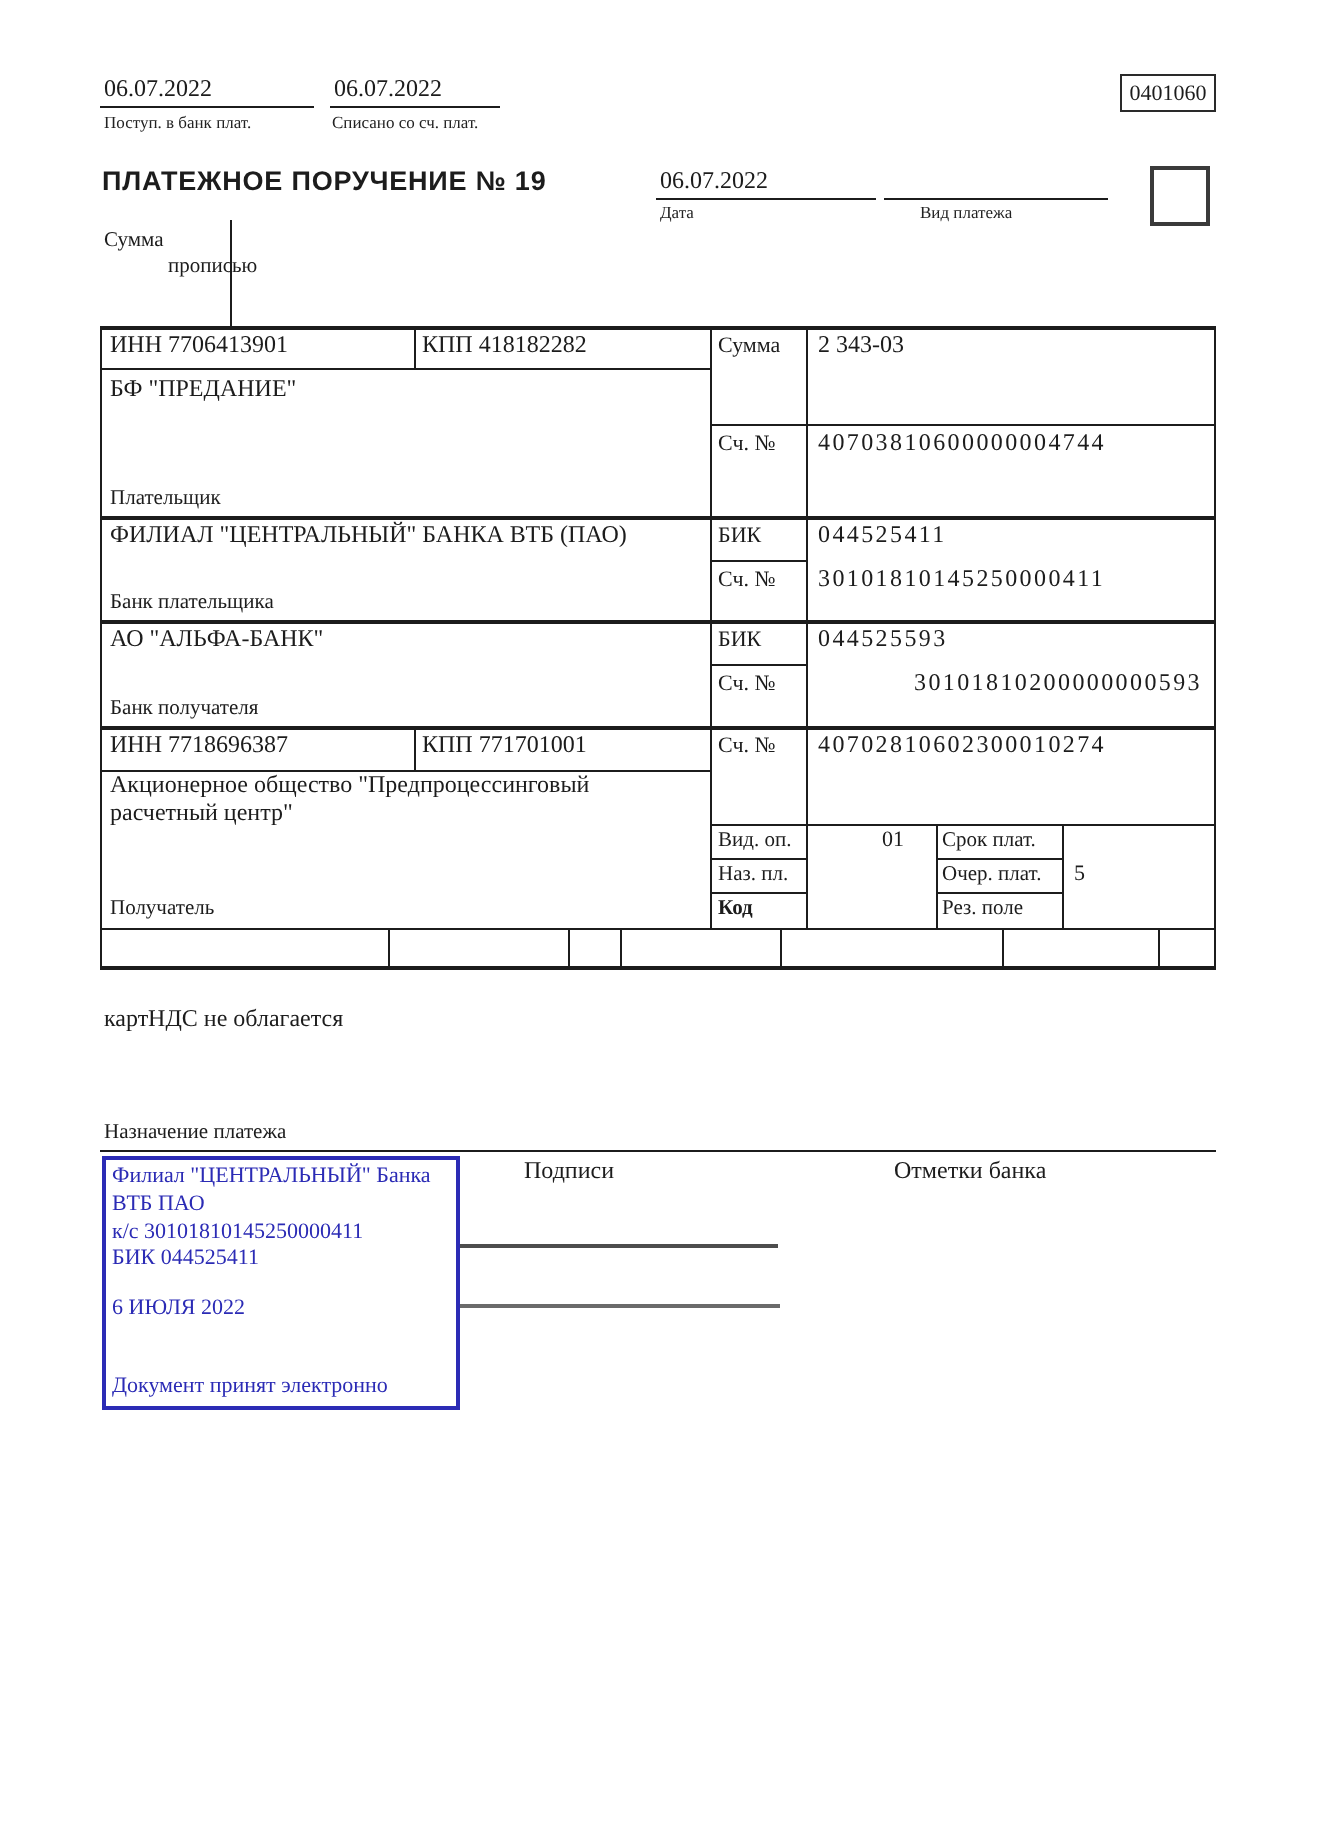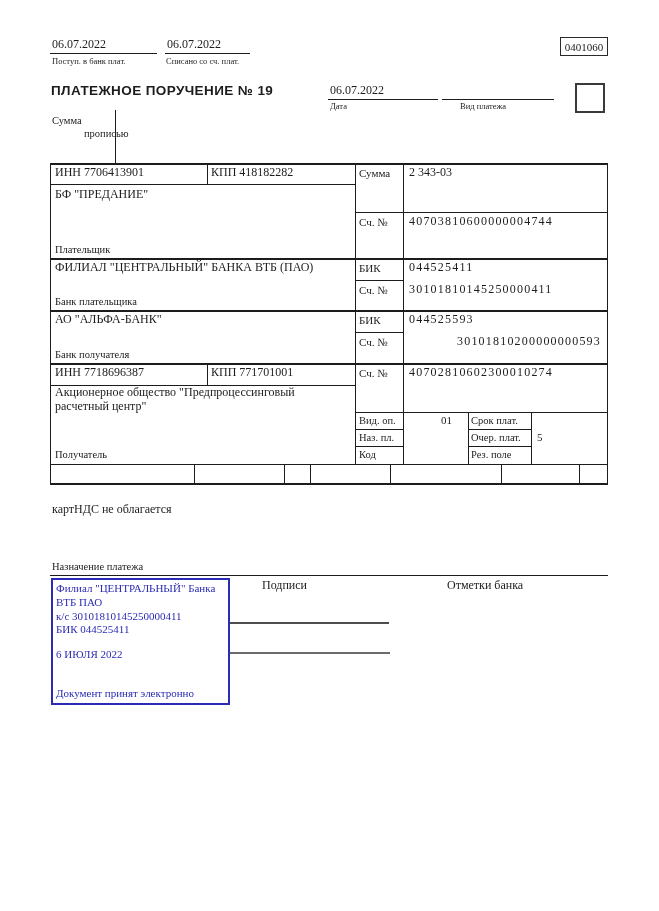--- a/index.html
+++ b/index.html
@@ -114,21 +114,21 @@
   <span class="t s12" style="left:55px;top:386px;">Акционерное общество "Предпроцессинговый</span>
   <span class="t s12" style="left:55px;top:400px;">расчетный центр"</span>
   <span class="t s10" style="left:55px;top:449px;">Получатель</span>
 
   <span class="t s10" style="left:359px;top:415px;">Вид. оп.</span>
   <span class="t s11" style="left:409px;top:414px;padding-left:32px;">01</span>
   <span class="t s10" style="left:471px;top:415px;">Срок плат.</span>
   <span class="t s10" style="left:359px;top:432px;">Наз. пл.</span>
   <span class="t s10" style="left:471px;top:432px;">Очер. плат.</span>
   <span class="t s11" style="left:537px;top:431px;">5</span>
-  <span class="t s10" style="left:359px;top:449px;">Код</span>
+  <span class="t s10" style="left:359px;top:449px;font-weight:bold;">Код</span>
   <span class="t s10" style="left:471px;top:449px;">Рез. поле</span>
 
   <span class="t s12" style="left:52px;top:503px;">картНДС не облагается</span>
   <span class="t s10" style="left:52px;top:561px;">Назначение платежа</span>
   <div class="hl" style="left:50px;top:575px;width:558px;"></div>
 
   <span class="t s12" style="left:262px;top:579px;">Подписи</span>
   <span class="t s12" style="left:447px;top:579px;">Отметки банка</span>
   <div class="sig" style="left:228px;top:622px;width:161px;"></div>
   <div class="sig" style="left:228px;top:652px;width:162px;background:#6b6b6b;"></div>

